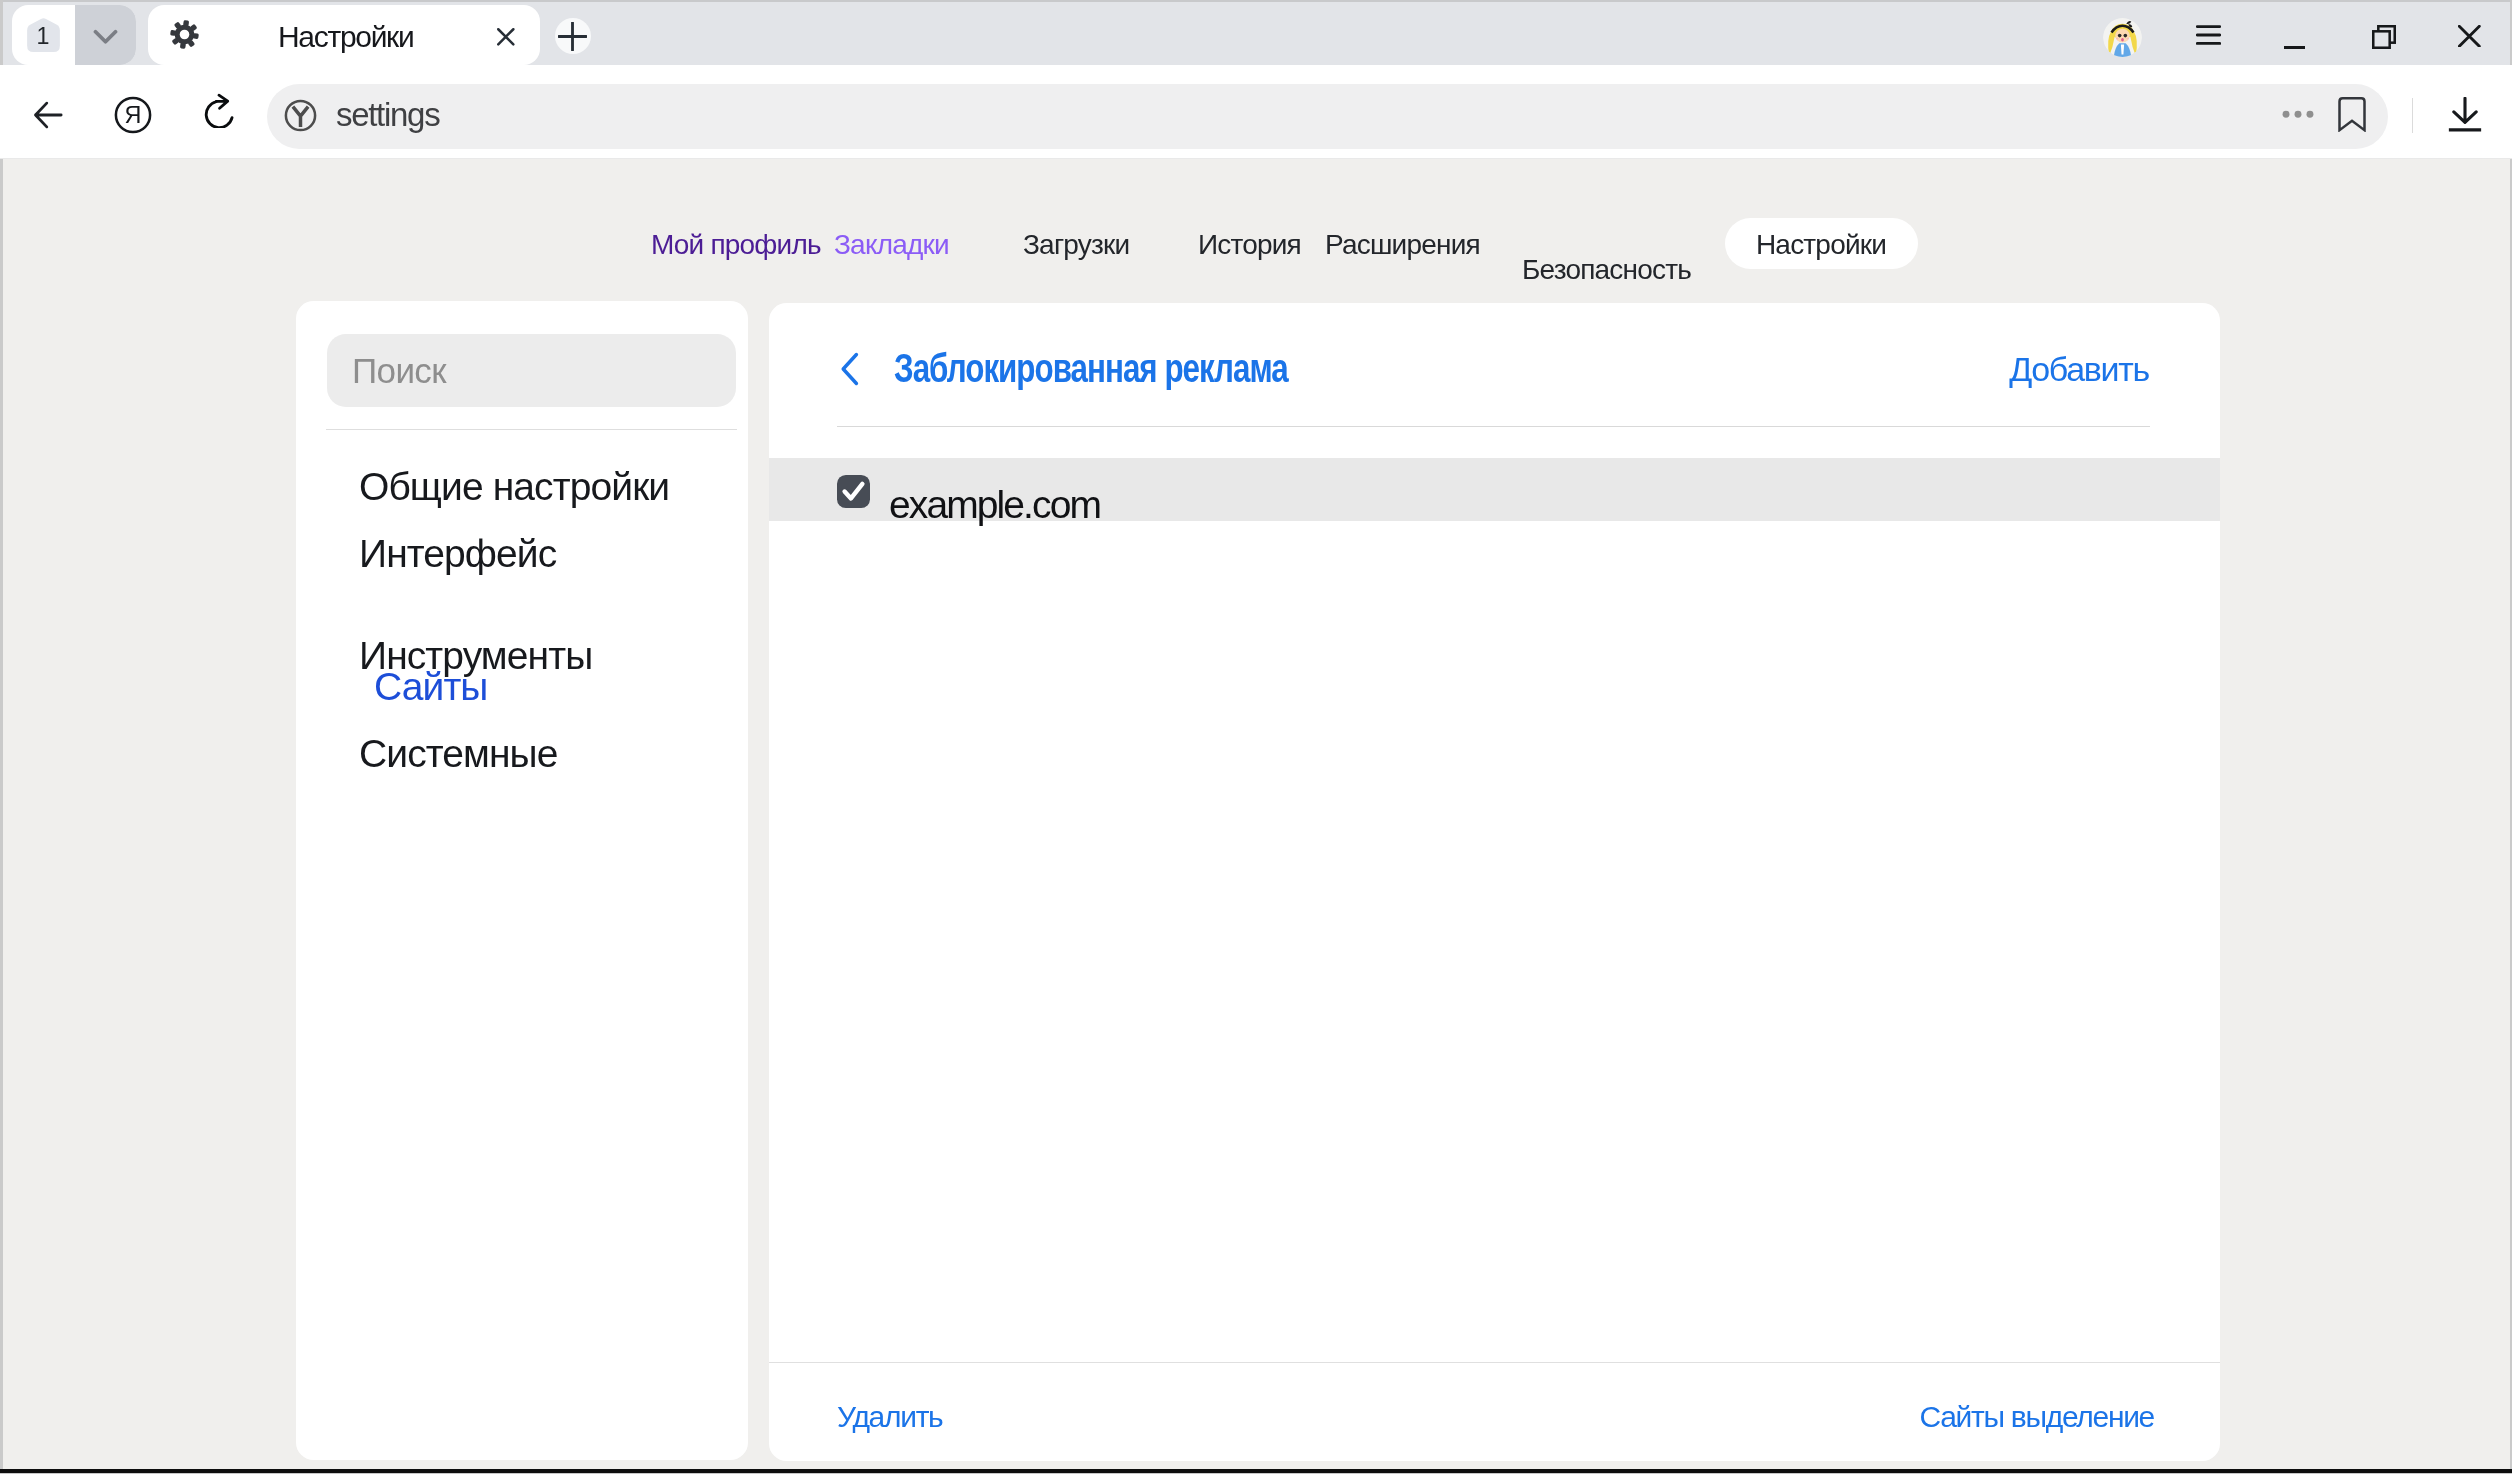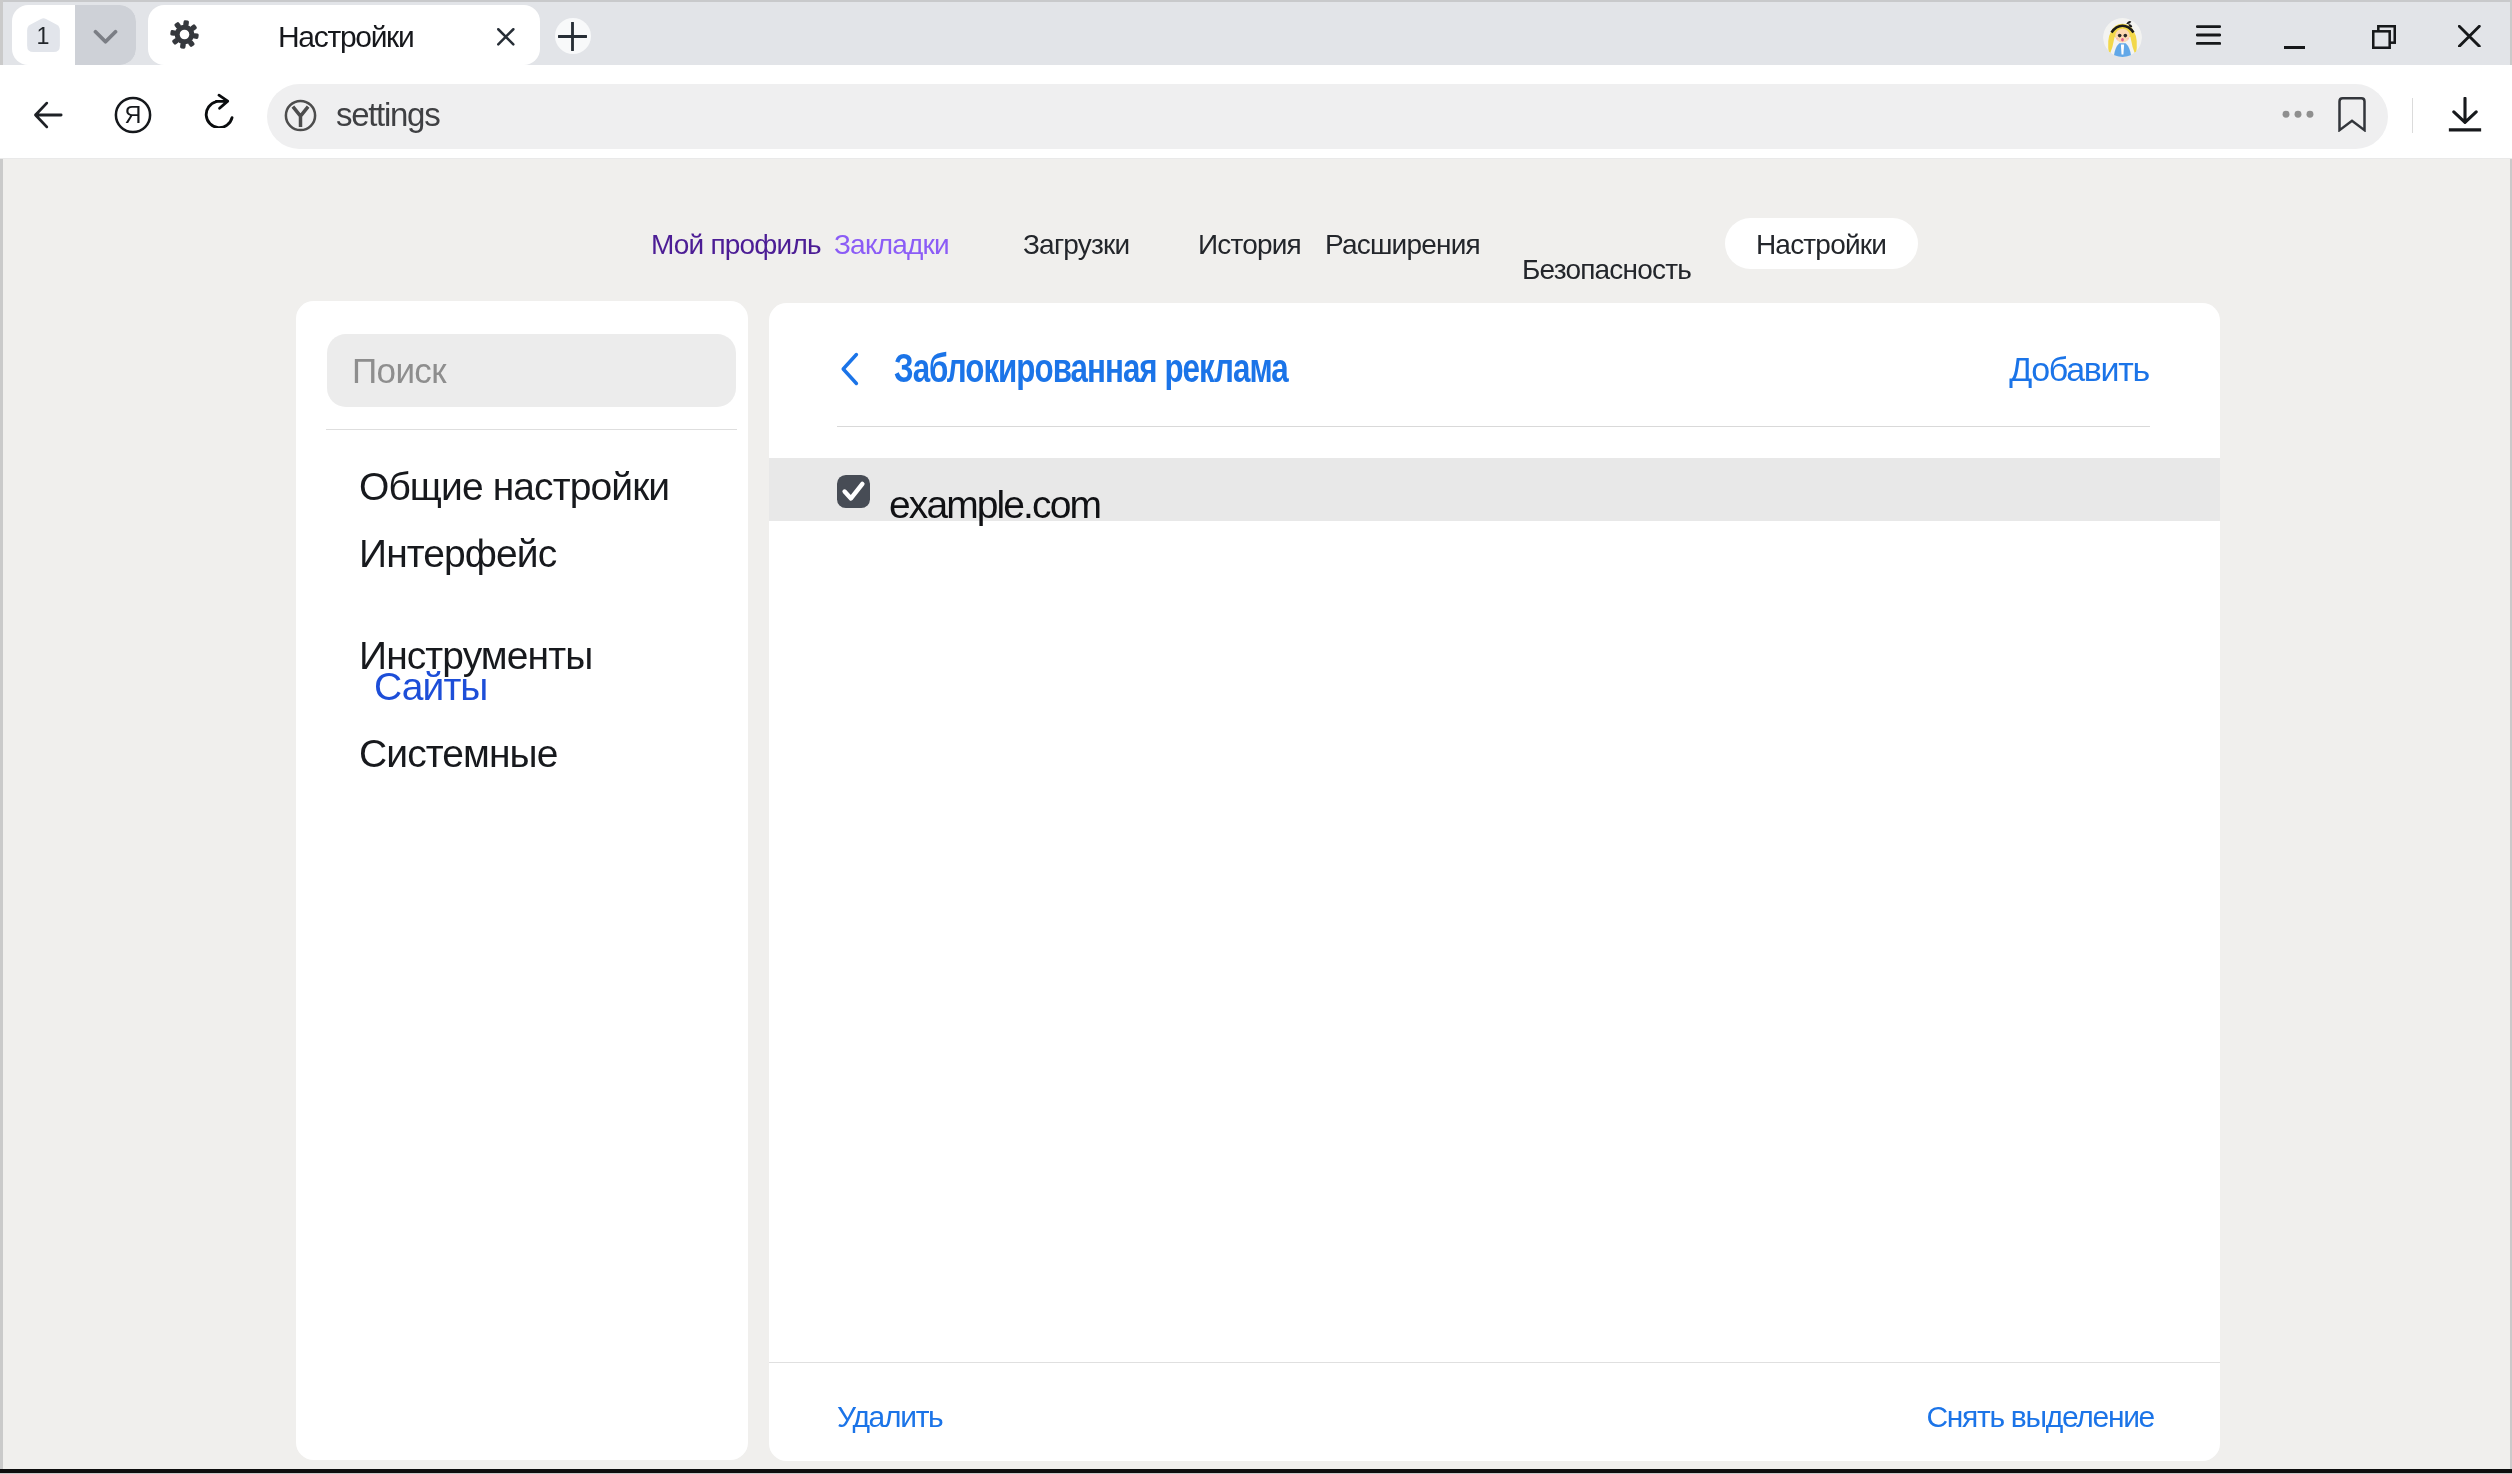--- a/index.html
+++ b/index.html
@@ -164,19 +164,19 @@
 
   <div class="abs" style="left:769px;top:458px;width:1451px;height:63px;background:#e8e8e8;"></div>
   <div class="abs" style="left:837px;top:475px;width:33px;height:33px;border-radius:8.8px;background:#474c55;"></div>
   <svg class="abs" style="left:837px;top:475px;" width="33" height="33" viewBox="0 0 52 52">
     <polyline points="12,26 22,37 40,14" fill="none" stroke="#fff" stroke-width="7" stroke-linecap="round" stroke-linejoin="round"></polyline>
   </svg>
   <div class="abs" style="left:889px;top:485px;height:39px;line-height:39px;font-size:39px;letter-spacing:-1.9px;color:#101114;">example.com</div>
 
   <div class="abs" style="left:769px;top:1362px;width:1451px;height:1.3px;background:#e0e0e0;"></div>
   <div class="abs" style="left:837px;top:1402px;height:30px;line-height:30px;font-size:30px;letter-spacing:-1.3px;color:#1b74e8;">Удалить</div>
-  <div class="abs" style="left:1903px;top:1402px;width:251px;height:30px;line-height:30px;font-size:30px;letter-spacing:-1.3px;color:#1b74e8;text-align:right;">Снять выделение</div>
+  <div class="abs" style="left:1903px;top:1402px;width:251px;height:30px;line-height:30px;font-size:30px;letter-spacing:-1.3px;color:#1b74e8;text-align:right;">Сайты выделение</div>
 
   <div class="abs" style="left:0;top:1469px;width:2512px;height:3.8px;background:#0d0d0d;"></div>
   <div class="abs" style="left:0;top:1473px;width:2512px;height:1.9px;background:#c6c6c6;"></div>
 
 </div>
 
 
 </body></html>

